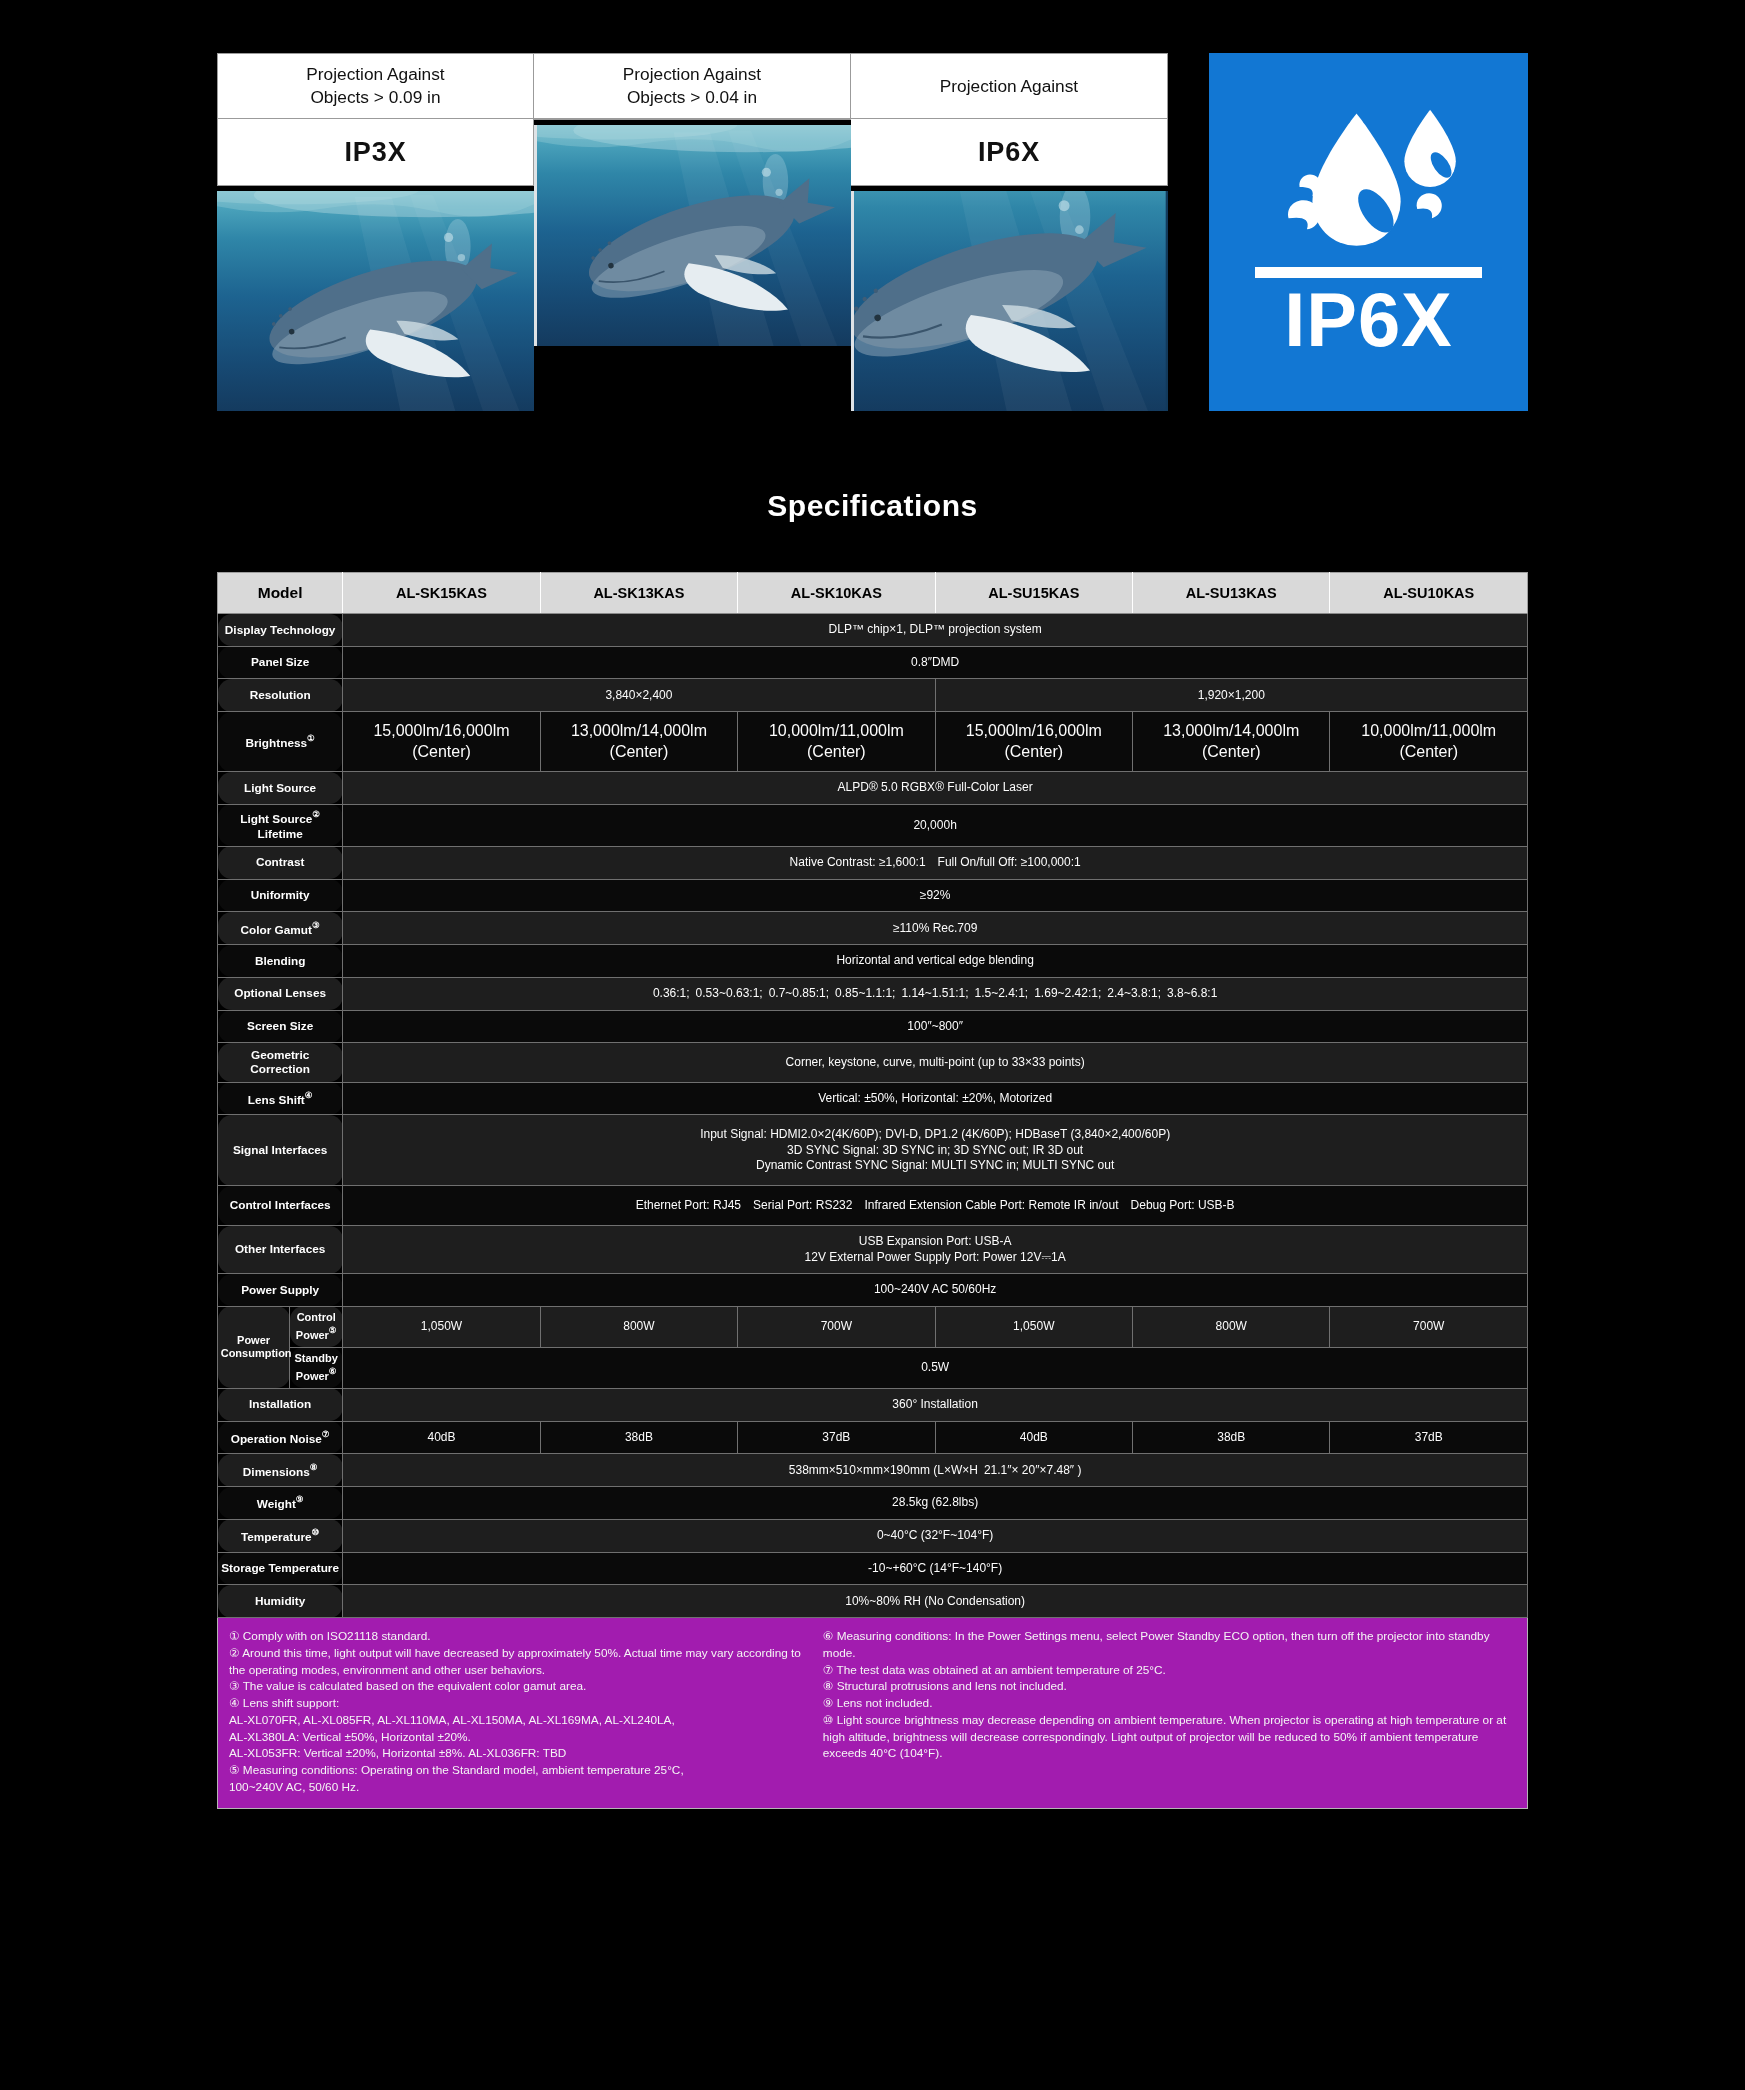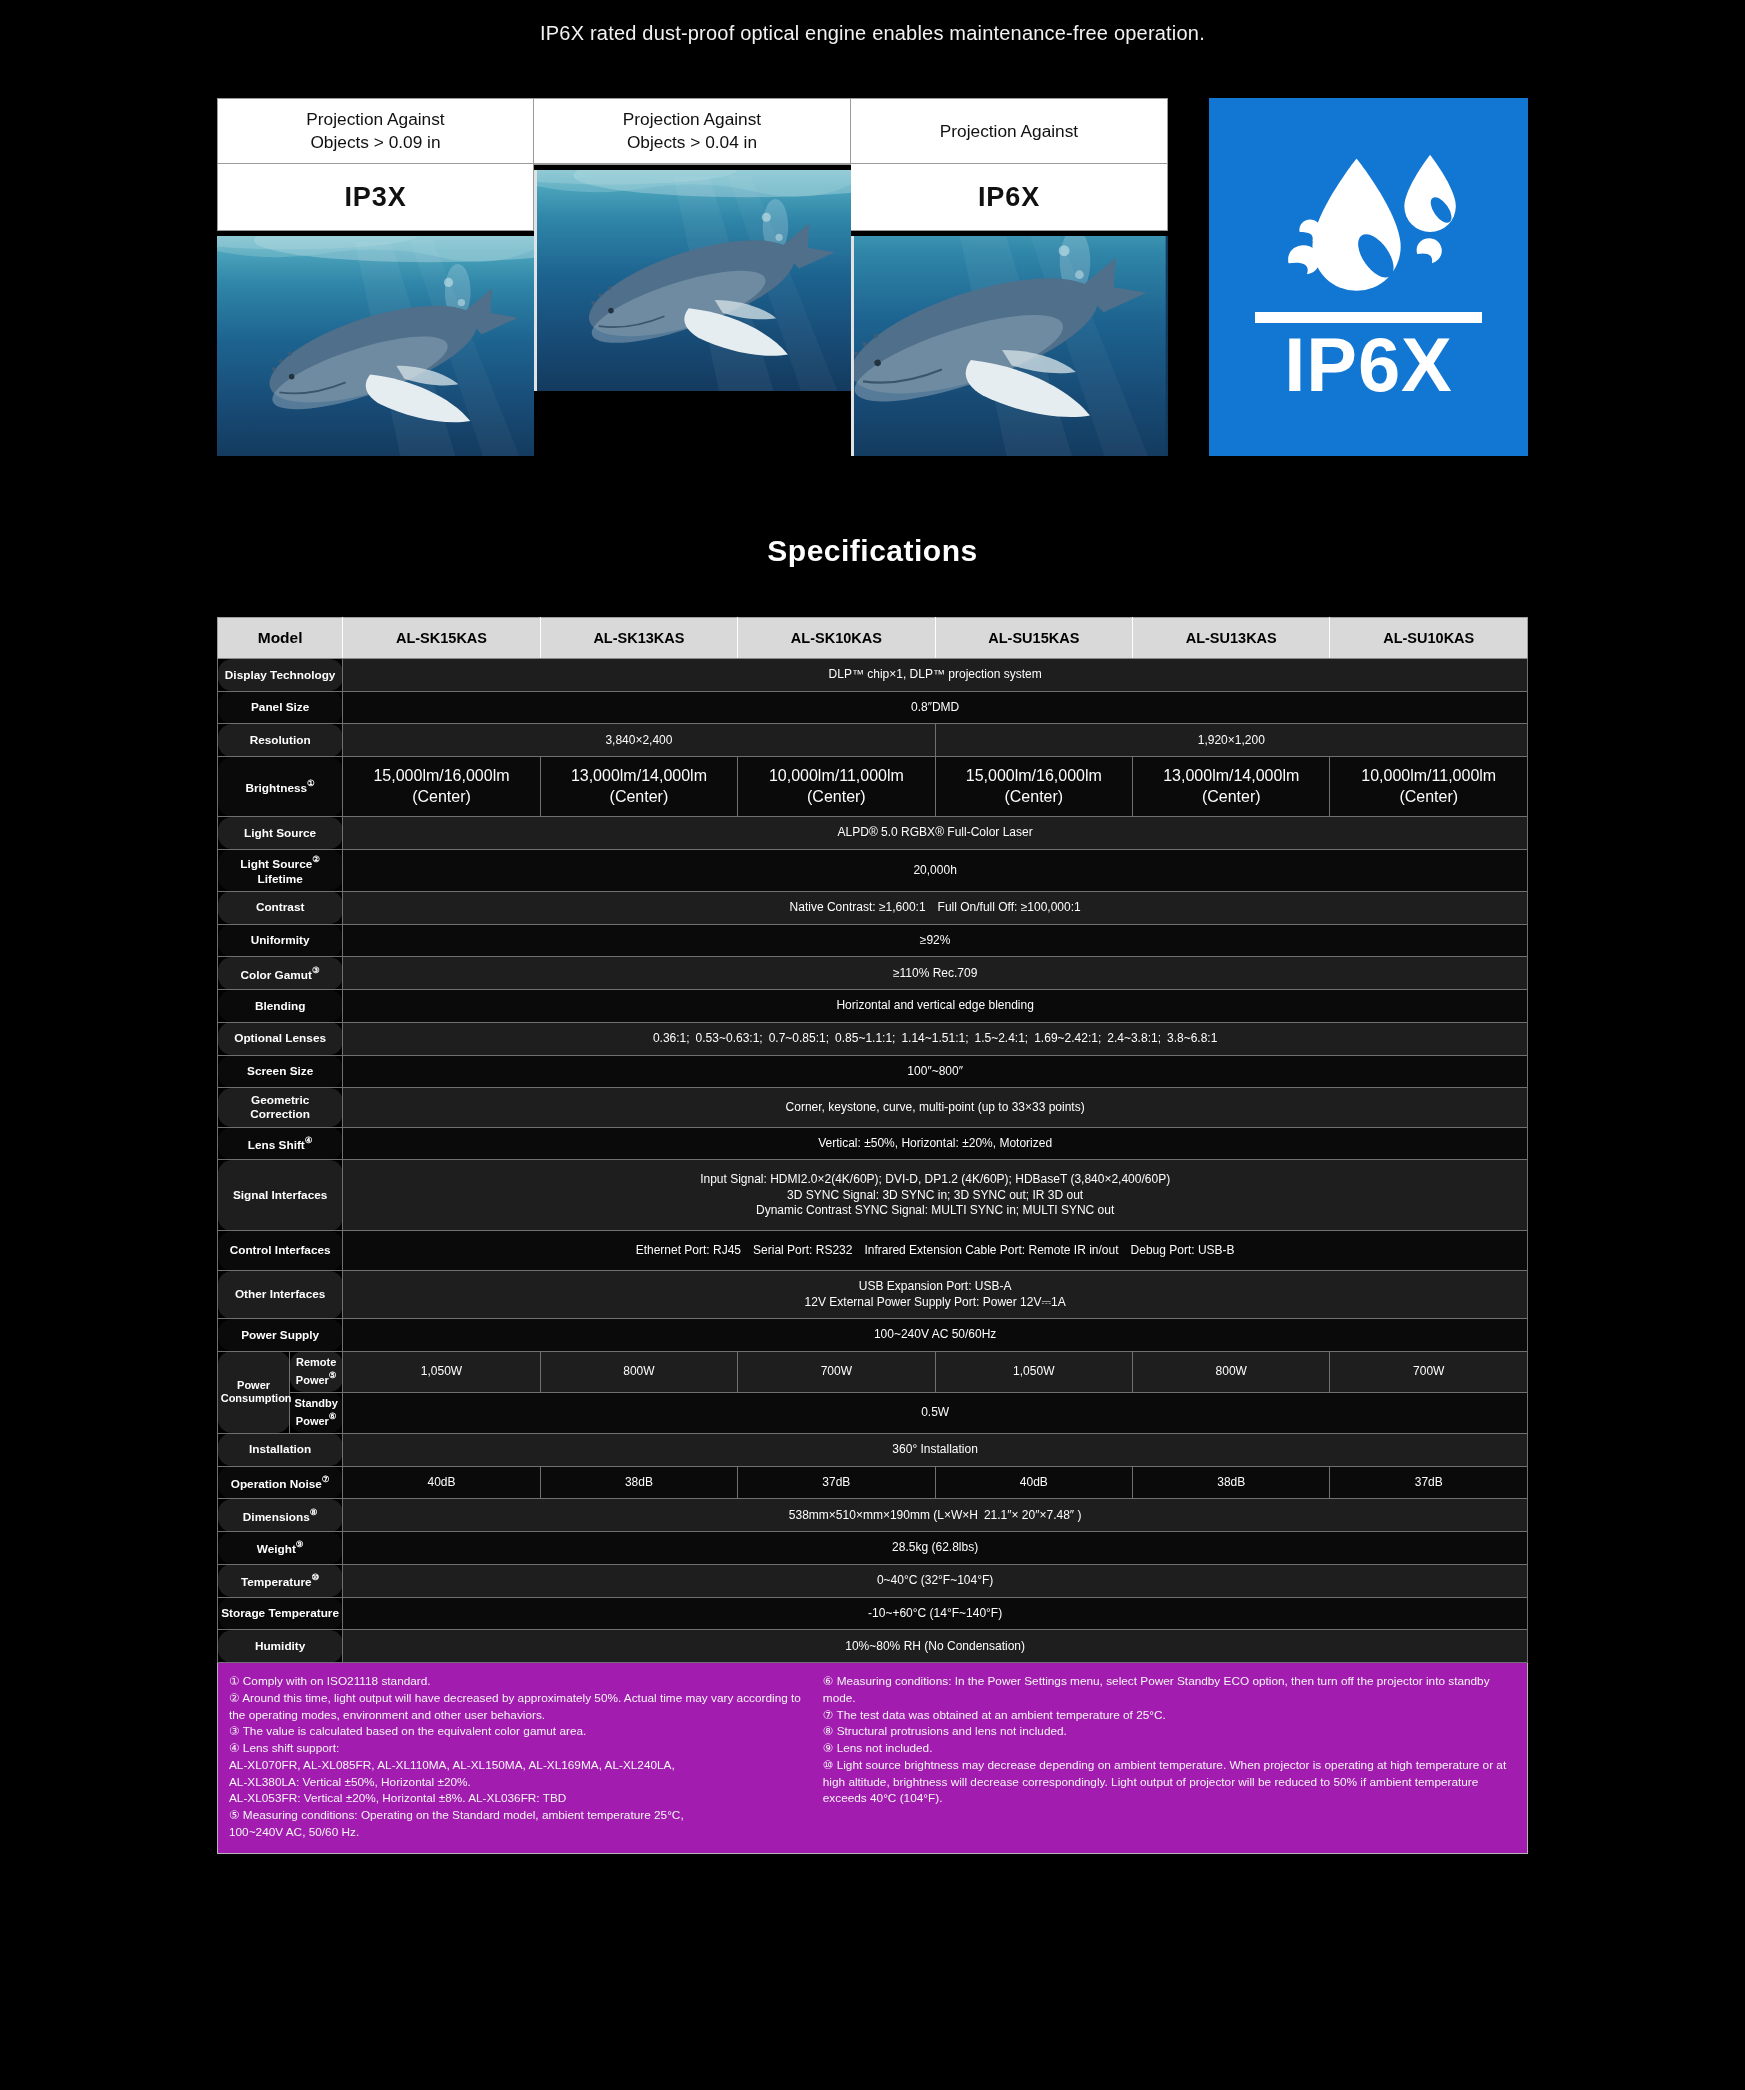--- a/index.html
+++ b/index.html
@@ -104,21 +104,20 @@
         <circle cx="84" cy="102" r="2" fill="#3f5d77"></circle>
         <path d="M160,150 C200,168 236,200 248,232 C220,228 185,208 160,184 C148,170 148,158 160,150 Z" fill="#e6edf1"></path>
         <path d="M190,150 C215,158 238,174 248,190 C232,188 210,178 194,166 Z" fill="#cfdde4" opacity="0.8"></path>
       </g>
     </g>
   </defs>
 </svg>
 
 <div class="content">
 
-  <p class="headline">IP6X rated dust-proof optical engine enables maintenance-free operation.</p>
 
   <div class="top-section">
     <div class="cards">
 
       <div class="card">
         <div class="card-head">
           <div class="card-title">
             <span>Projection Against</span>
             <span>Objects &gt; 0.09 in</span>
           </div>
@@ -278,21 +277,21 @@
         <th class="lbl" colspan="2"><span>Other Interfaces</span></th>
         <td class="val" colspan="6">USB Expansion Port: USB-A
 12V External Power Supply Port: Power 12V⎓1A</td>
       </tr>
       <tr>
         <th class="lbl" colspan="2"><span>Power Supply</span></th>
         <td class="val" colspan="6">100~240V AC 50/60Hz</td>
       </tr>
       <tr>
         <th class="plabel" rowspan="2">Power Consumption</th>
-        <th class="plabel"><span>Remote Power</span><sup class="mark">⑤</sup></th>
+        <th class="plabel"><span>Control Power</span><sup class="mark">⑤</sup></th>
         <td class="val">1,050W</td>
         <td class="val">800W</td>
         <td class="val">700W</td>
         <td class="val">1,050W</td>
         <td class="val">800W</td>
         <td class="val">700W</td>
       </tr>
       <tr>
         <th class="plabel"><span>Standby Power</span><sup class="mark">⑥</sup></th>
         <td class="val" colspan="6">0.5W</td>

